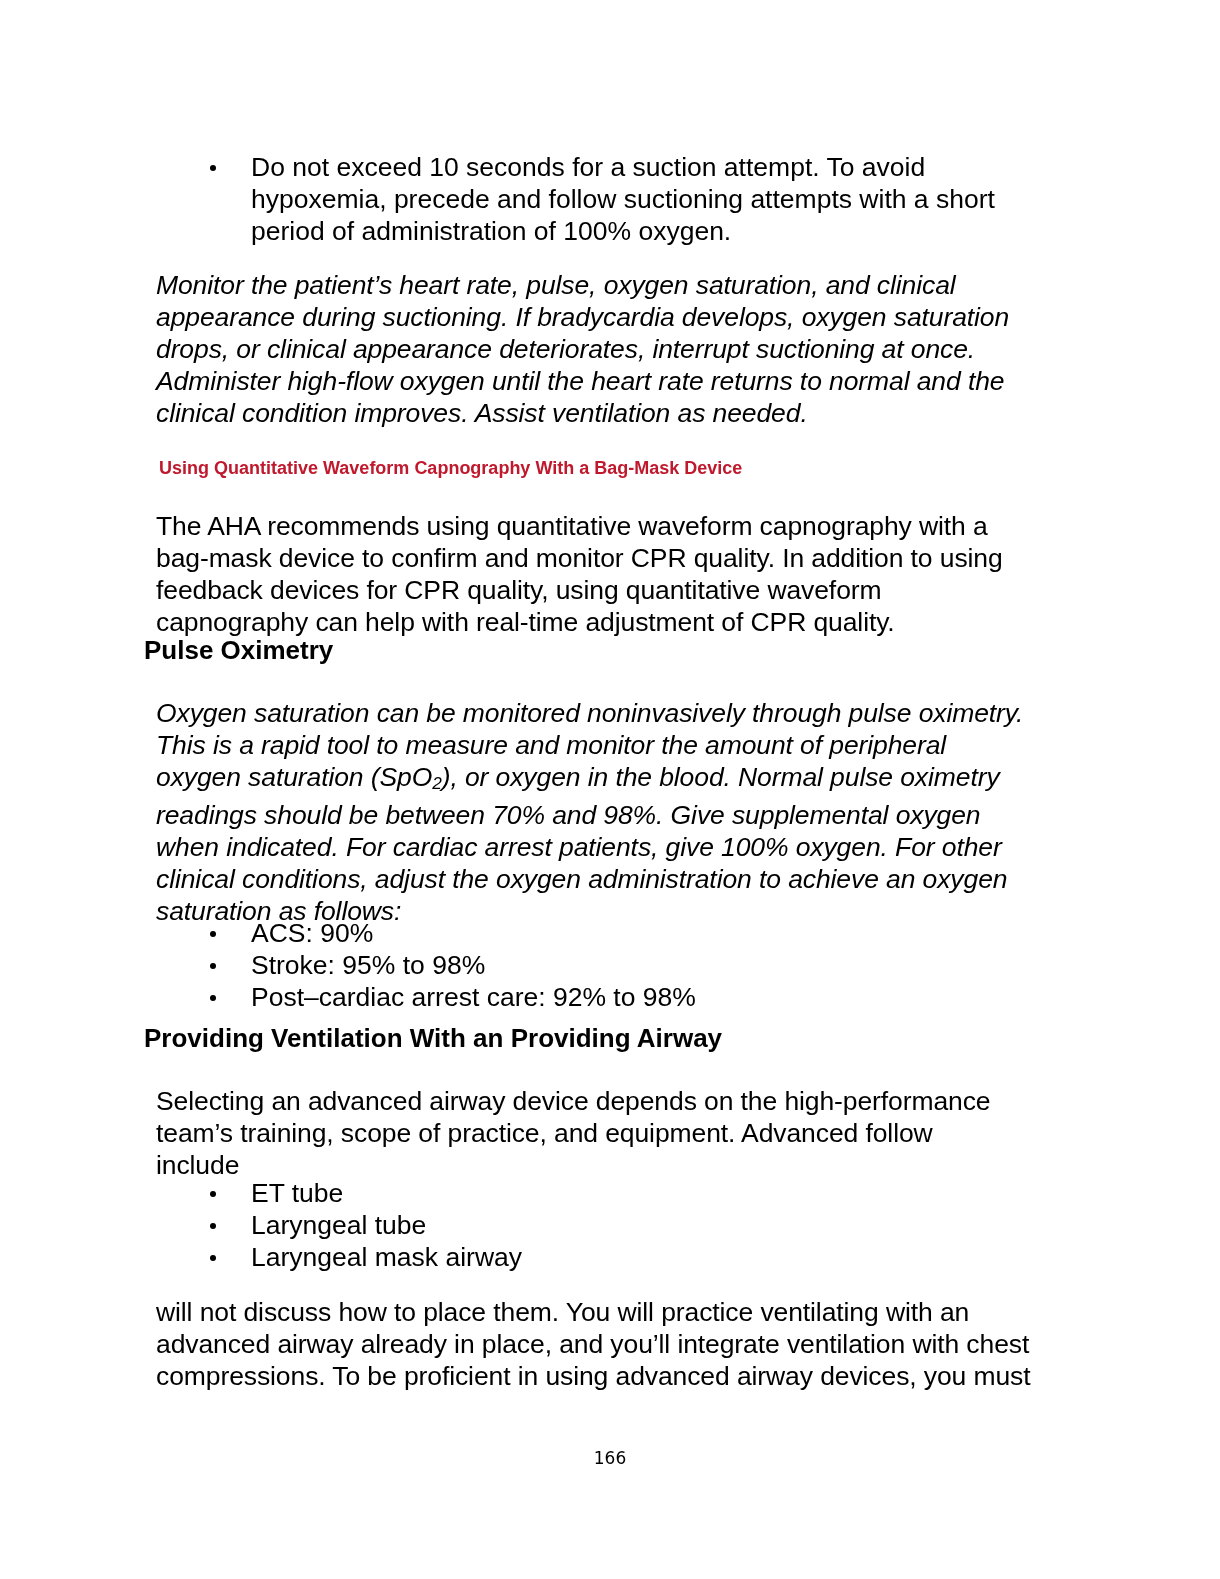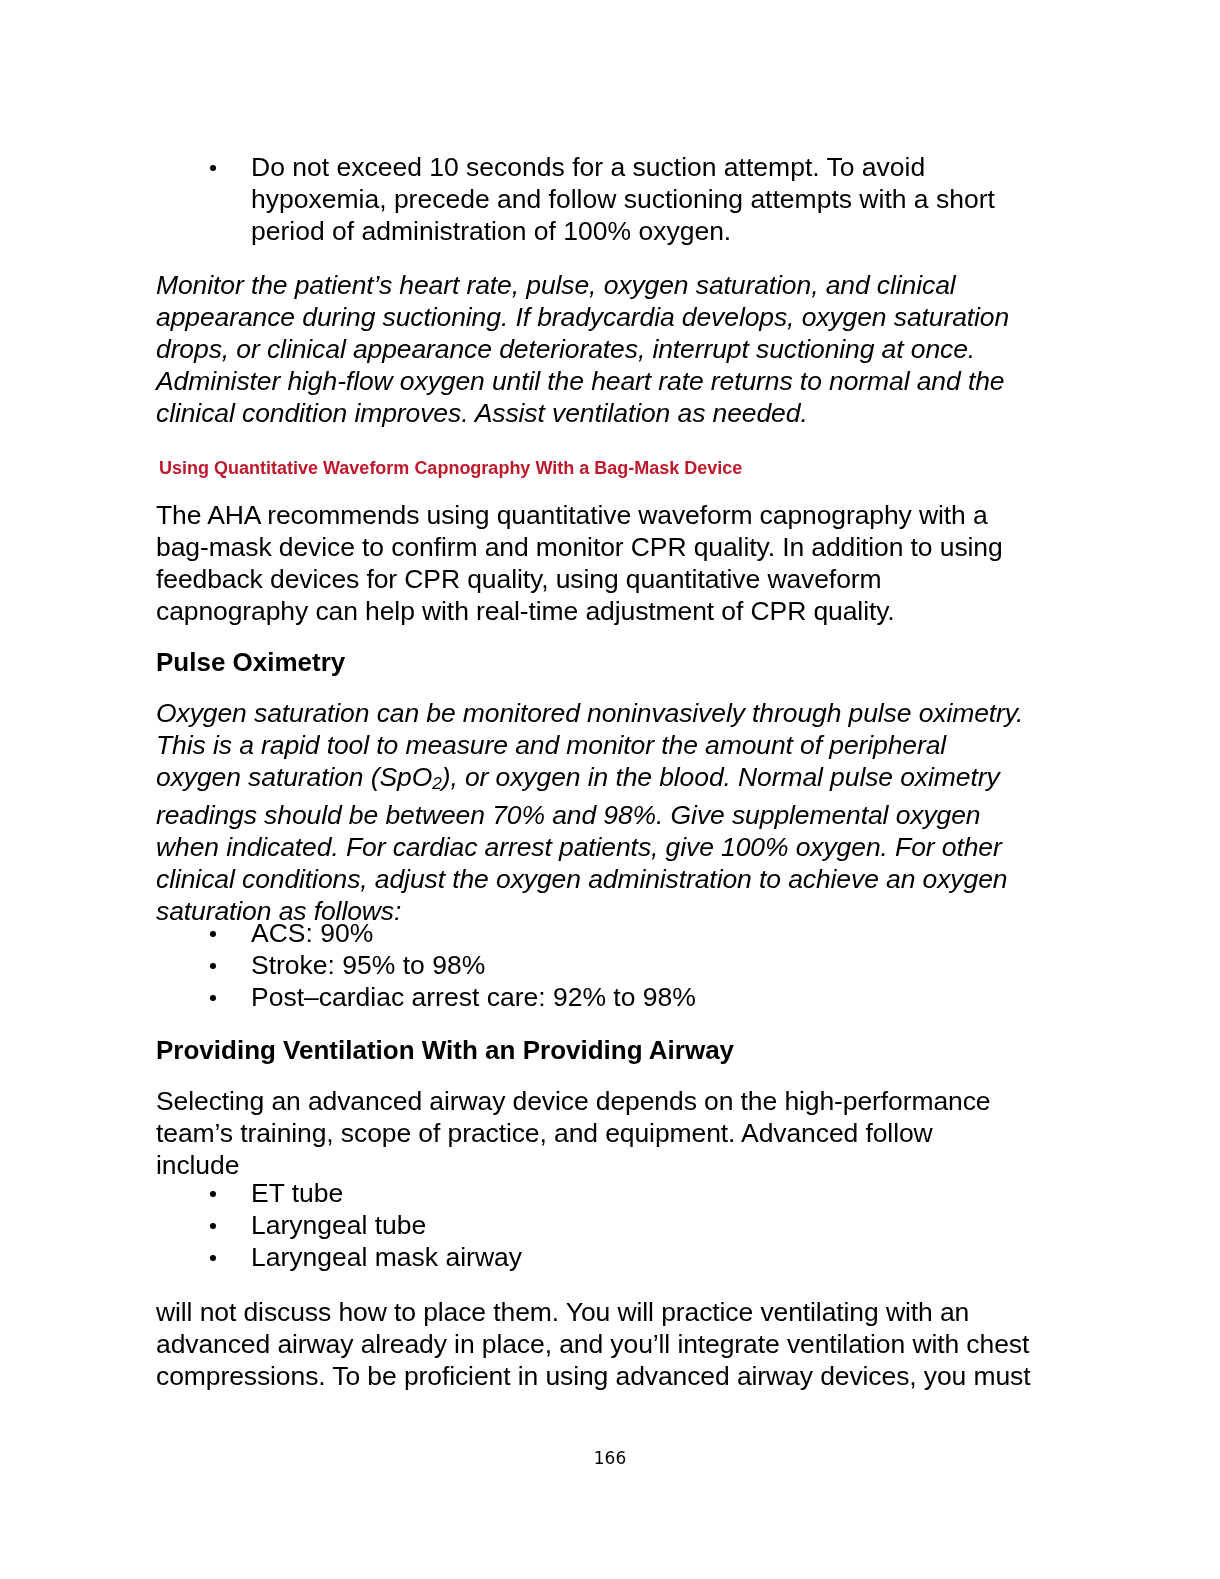--- a/index.html
+++ b/index.html
@@ -12,21 +12,21 @@
       font-size: 26.5px; line-height: 32px; letter-spacing: -0.1px;
     }
     .block { position: absolute; left: 144px; width: 940px; margin: 12px; }
     .italic { font-style: italic; }
     .h-red {
       position: absolute; left: 143px; font-size: 18px; font-weight: bold;
       color: #c0182c; margin: 16px; line-height: 32px;
     }
     .h-black {
       position: absolute; left: 144px; font-size: 26px; font-weight: bold;
-      color: #000; margin: 12px; line-height: 32px;
+      color: #000; margin: 0; line-height: 32px;
     }
     ul.bullets { list-style: none; margin: 8px; padding: 0; position: absolute; left: 192px; }
     ul.bullets li { position: relative; padding-left: 51px; font-size: 26.5px; line-height: 32px; }
     ul.bullets li .dot {
       position: absolute; left: 10px; top: 14px; width: 6px; height: 6px;
       background: #000; border-radius: 50%;
     }
     .page-num {
       position: absolute; left: 0; width: 1220px; top: 1448px; text-align: center;
       font-family: "DejaVu Sans", sans-serif; font-size: 17px; color: #000;
@@ -50,21 +50,21 @@
   <div class="block text italic" style="top:257px;">
     <div>Monitor the patient’s heart rate, pulse, oxygen saturation, and clinical</div>
     <div>appearance during suctioning. If bradycardia develops, oxygen saturation</div>
     <div>drops, or clinical appearance deteriorates, interrupt suctioning at once.</div>
     <div>Administer high-flow oxygen until the heart rate returns to normal and the</div>
     <div>clinical condition improves. Assist ventilation as needed.</div>
   </div>
 
   <h2 class="h-red" style="top: 436px; color: rgb(192, 24, 44);">Using Quantitative Waveform Capnography With a Bag-Mask Device</h2>
 
-  <div class="block text" style="top:487px;">
+  <div class="block text" style="top:498px;">
     <div>The AHA recommends using quantitative waveform capnography with a</div>
     <div>bag-mask device to confirm and monitor CPR quality. In addition to using</div>
     <div>feedback devices for CPR quality, using quantitative waveform</div>
     <div>capnography can help with real-time adjustment of CPR quality.</div>
   </div>
 
   <h2 class="h-black" style="top:634px;">Pulse Oximetry</h2>
 
   <div class="block text" style="top:685px;font-style:italic;">
     <div>Oxygen saturation can be monitored noninvasively through pulse oximetry.</div>

